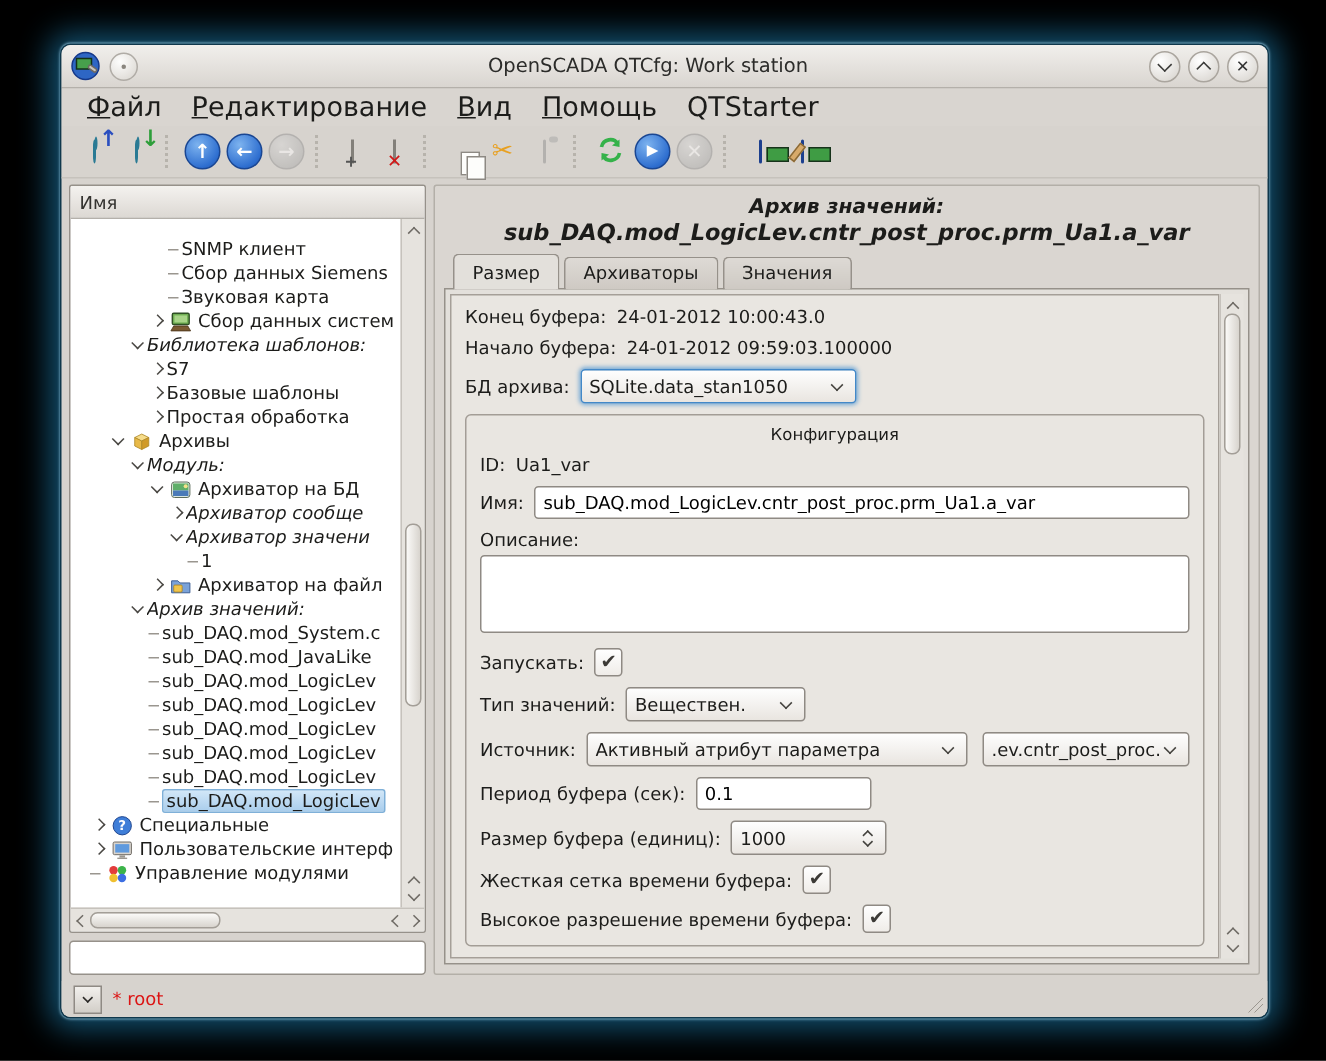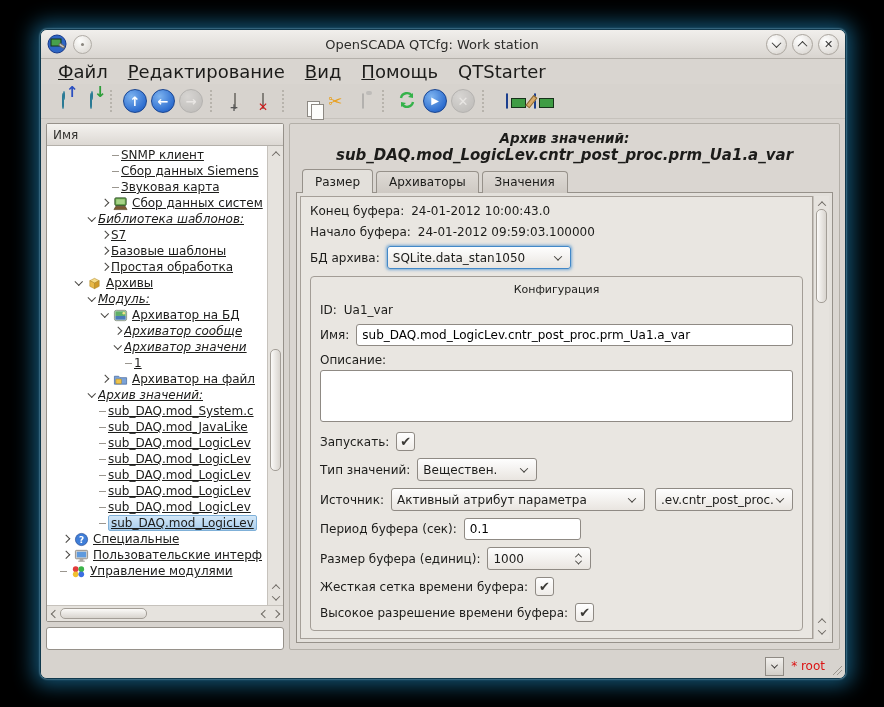--- a/index.html
+++ b/index.html
@@ -62,21 +62,21 @@
     transform:rotate(38deg);border:1px solid #8a6a38;}
   
   .content{flex:1;display:flex;padding:4px 5px;gap:5px;min-height:0;}
   
   .left-panel{width:238px;display:flex;flex-direction:column;flex:0 0 auto;min-height:0;}
   .tree-frame{flex:1;border:1px solid #96918a;border-radius:2px;background:#fff;display:flex;
     flex-direction:column;min-height:0;overflow:hidden;}
   .tree-header{height:21px;background:linear-gradient(#f4f2ef,#dcd8d3);border-bottom:1px solid #b4b0aa;
     display:flex;align-items:center;padding:0 6px;font-size:12px;color:#33322f;flex:0 0 auto;}
   .tree-wrap{flex:1;display:flex;min-height:0;}
-  .tree-body{flex:1;overflow:hidden;padding-top:1px;position:relative;text-decoration:underline;}
+  .tree-body{flex:1;overflow:hidden;padding-top:12px;position:relative;}
   .tree-row{height:16px;display:flex;align-items:center;white-space:nowrap;overflow:hidden;font-size:12px;}
   .tree-row .ind{flex:0 0 auto;}
   .tree-row .tarr{flex:0 0 12px;display:flex;align-items:center;justify-content:center;}
   .tree-row .tarr .chev{width:4.5px;height:4.5px;border-color:#4a4844;border-width:0 1.4px 1.4px 0;}
   .tree-row .dash{flex:0 0 7px;border-top:1px solid #9a968f;margin-right:2px;}
   .tree-row .ticon{flex:0 0 18px;height:15px;display:flex;align-items:center;justify-content:center;margin-right:3px;}
   .tree-row .tlabel{overflow:hidden;text-overflow:clip;}
   .tree-row.italic .tlabel{font-style:italic;}
   .tree-row.selected .tlabel{background:linear-gradient(#d2e7f8,#a9cdec);border:1px solid #7fb0d8;
     border-radius:2px;padding:0 2px;}
@@ -120,21 +120,21 @@
     background:linear-gradient(#ffffff,#efece8);display:flex;align-items:center;justify-content:center;
     font-size:13px;font-weight:bold;color:#3c3a36;}
   .groupbox{border:1px solid #a39d96;border-radius:4px;padding:6px 9px 8px 9px;margin-top:3px;}
   .gb-title{text-align:center;margin-bottom:7px;font-size:11px;}
   .spin{position:relative;}
   .spin .spins{flex:0 0 14px;display:flex;flex-direction:column;align-items:center;gap:2px;}
   .spin .spins .chev{width:4px;height:4px;border-color:#44423e;}
   textarea.desc{width:100%;height:52px;border:1px solid #8f8a84;border-radius:3px;background:#fff;
     resize:none;font:inherit;box-sizing:border-box;}
   
-  .statusbar{height:24px;flex:0 0 auto;display:flex;align-items:center;justify-content:flex-end;
+  .statusbar{height:24px;flex:0 0 auto;display:flex;align-items:center;justify-content:flex-start;
     padding:0 20px 0 8px;background:#d7d3ce;position:relative;}
   .sb-drop{width:17px;height:17px;background:linear-gradient(#f2f0ed,#d2cec8);border:1px solid #8f8a84;
     display:flex;align-items:center;justify-content:center;margin-right:7px;}
   .sb-drop .chev{width:4px;height:4px;border-color:#2c2a28;}
   .sb-user{color:#dc1414;font-size:12px;}
   .grip{position:absolute;right:3px;bottom:3px;width:10px;height:10px;
     background:linear-gradient(135deg,transparent 50%,#9a968f 50%,#9a968f 55%,transparent 55%,transparent 70%,#9a968f 70%,#9a968f 75%,transparent 75%);}
   .tico-svg{width:15px;height:15px;display:block;}
 </style>
 </head>

